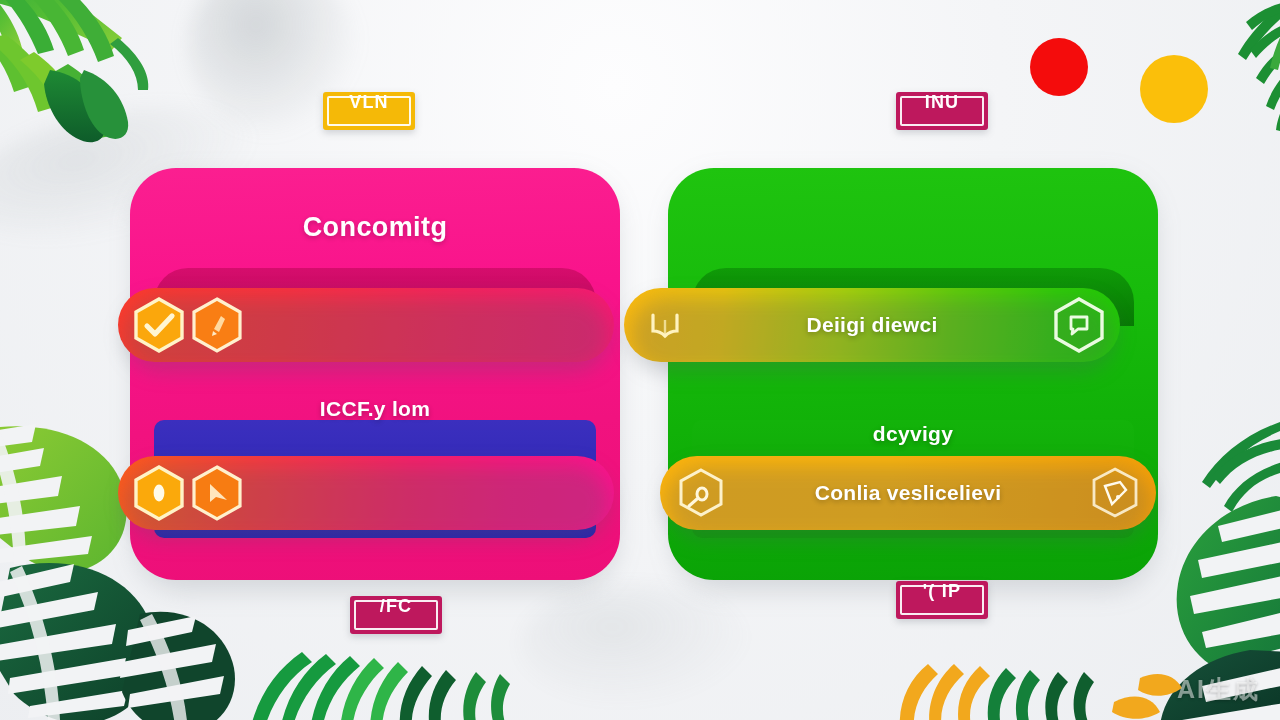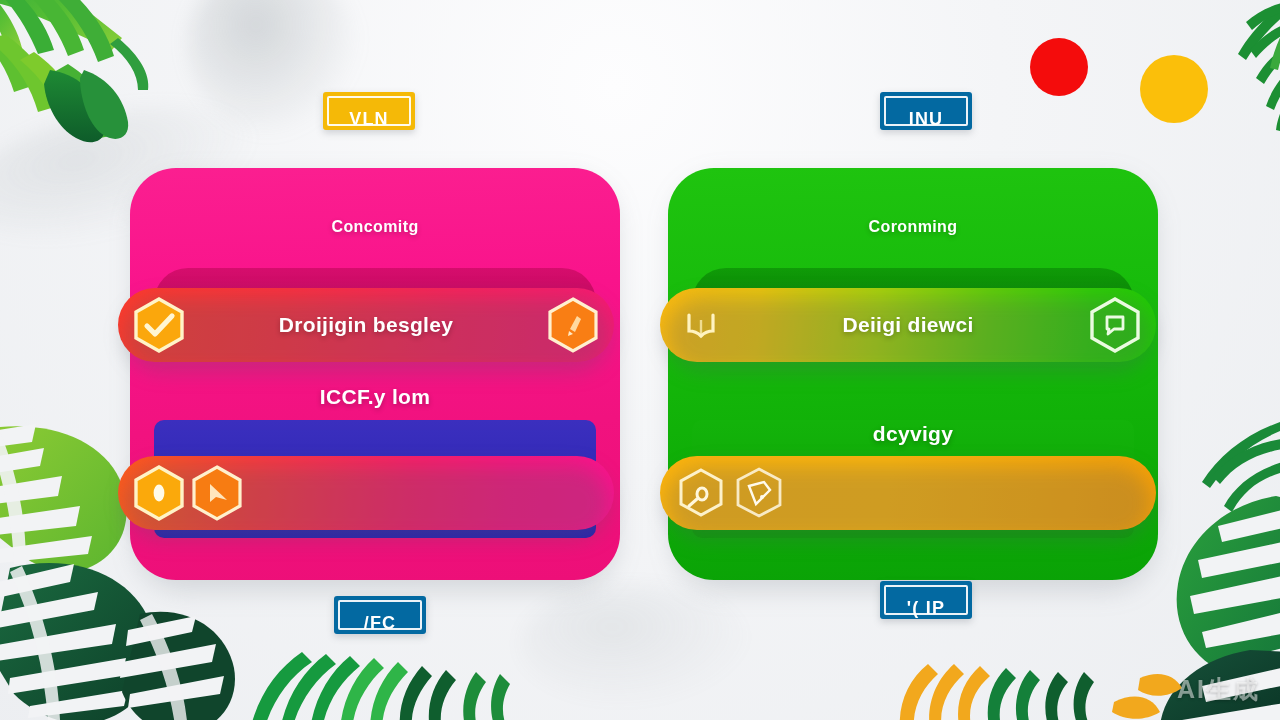--- a/index.html
+++ b/index.html
@@ -69,21 +69,21 @@
   .panel-right .panel-body { background:linear-gradient(178deg,#1fc40f 0%,#17bb0b 34%,#0fae07 70%,#0aa206 100%); }
 
   
   .panel-head {
     position:absolute; left:0; right:0; top:0; height:118px;
     display:flex; align-items:center; justify-content:center;
     z-index:3;
   }
   .panel-head-title {
     color:#ffffff;
-    font-size:16px;
+    font-size:27px;
     font-weight:bold;
     letter-spacing:.4px;
     text-shadow:0 2px 5px rgba(0,0,0,.22);
   }
   
   .inner-band {
     position:absolute; left:24px; right:24px; top:100px; height:58px;
     border-radius:34px 34px 0 0;
     z-index:2;
   }
@@ -117,55 +117,55 @@
     text-shadow:0 2px 5px rgba(0,0,0,.25);
     padding:0 6px;
   }
 
   
   .row-l1 { left:118px; top:288px; width:496px;
             background:linear-gradient(96deg,#fb3a2c 0%,#fa2f3f 34%,#f7215c 68%,#f51873 100%); }
   .row-l2 { left:118px; top:456px; width:496px;
             background:linear-gradient(96deg,#fb5a1c 0%,#f93a3c 26%,#f81e68 58%,#f8157f 78%,#f9128c 100%); }
   
-  .row-r1 { left:660px; top:288px; width:496px;
+  .row-r1 { left:624px; top:288px; width:496px;
             background:linear-gradient(96deg,#f9b810 0%,#e9c40c 20%,#a6d209 44%,#5ece07 66%,#2dcc05 86%,#1ec804 100%);gap:46px; }
   .row-r2 { left:660px; top:456px; width:496px;
             background:linear-gradient(96deg,#fbb30c 0%,#fbb40b 46%,#f9a908 76%,#f59f06 100%); }
 
   
   .hex-icon { width:58px; height:58px; flex:0 0 58px; position:relative; }
   .hex-icon.left  { margin-left:12px; }
   .hex-icon.right { margin-right:12px; }
   .hex-icon svg { display:block; width:58px; height:58px; overflow:visible; }
 
   
   .badge {
     position:absolute;
     width:92px; height:38px;
     border-radius:3px;
     z-index:7;
-    display:flex; align-items:flex-end; justify-content:center;
+    display:flex; align-items:flex-start; justify-content:center;
     box-shadow:0 3px 7px rgba(90,100,110,.25);
   }
   .badge-inner {
     position:absolute; inset:4px;
     border:2.5px solid rgba(255,255,255,.92);
     border-radius:2px;
   }
   .badge-text {
     position:relative;
     color:#ffffff;
     font-size:18px;
     font-weight:bold;
     letter-spacing:1.2px;
     font-family:"Liberation Sans", sans-serif;
   }
   .badge-yellow { background:#f5b907; }
-  .badge-green  { background:#0369a1; }
+  .badge-green  { background:#be185d;margin-left:16px; }
 
   .badge-tl { left:323px;  top:92px;  }
   .badge-tr { left:880px;  top:92px;  }
   .badge-bl { left:334px;  top:596px; }
   .badge-br { left:880px;  top:581px; }
 
   
   .watermark {
     position:absolute; right:20px; bottom:14px;
     color:rgba(255,255,255,.50);
@@ -360,31 +360,30 @@
   </div>
 </div>
 
 <div class="row row-l1">
   <span class="hex-icon left">
     <svg viewBox="0 0 58 58">
       <polygon points="29,3 52,16 52,42 29,55 6,42 6,16" fill="#fba70c" stroke="#fff4c8" stroke-width="3.4"></polygon>
       <path d="M17,30 L25,38 L42,20" fill="none" stroke="#fff6d2" stroke-width="5.2" stroke-linecap="round" stroke-linejoin="round"></path>
     </svg>
   </span>
-  <span class="row-label">Droijigin besgley</span>
   <span class="hex-icon right">
     <svg viewBox="0 0 58 58">
       <polygon points="29,3 52,16 52,42 29,55 6,42 6,16" fill="#f97e14" stroke="#fff0cf" stroke-width="3.2"></polygon>
       <path d="M33,20 L26,33 L31,36 L37,23 Z" fill="#ffd9a0"></path>
       <path d="M25,35 L24,40 L29,38 Z" fill="#ffe9c4"></path>
     </svg>
   </span>
 </div>
 
-<div style="position:absolute;left:130px;top:360px;width:490px;height:74px;z-index:5;display:flex;align-items:center;">
+<div style="position:absolute;left:130px;top:372px;width:490px;height:74px;z-index:5;display:flex;align-items:center;">
   <span class="row-label">ICCF.y lom</span>
 </div>
 
 <div class="row row-l2">
   <span class="hex-icon left">
     <svg viewBox="0 0 58 58">
       <polygon points="29,3 52,16 52,42 29,55 6,42 6,16" fill="#fba90b" stroke="#fff3c6" stroke-width="3.4"></polygon>
       <ellipse cx="29" cy="29" rx="5.4" ry="8.4" fill="#fffbe8"></ellipse>
     </svg>
   </span>
@@ -394,23 +393,20 @@
       <path d="M22,20 L22,38 L28,33 L39,36 Z" fill="#ffe6bd"></path>
     </svg>
   </span>
 </div>
 
 <div class="panel panel-right">
   <div class="panel-shadow"></div>
   <div class="panel-body"></div>
   <div class="inner-band"></div>
   <div class="mid-band"></div>
-  <div class="panel-head">
-    <span class="panel-head-title">Coronming</span>
-  </div>
 </div>
 
 <div class="row row-r1">
   <span class="hex-icon left">
     <svg viewBox="0 0 58 58">
       <path d="M17,19 L17,35 C22,35 26,37 29,40 C32,37 36,35 41,35 L41,19" fill="none" stroke="#fff3c0" stroke-width="3.2" stroke-linecap="round"></path>
       <path d="M29,40 L29,24" fill="none" stroke="#fff3c0" stroke-width="2.4" opacity=".7"></path>
     </svg>
   </span>
   <span class="row-label">Deiigi diewci</span>
@@ -427,20 +423,21 @@
 </div>
 
 <div class="row row-r2">
   <span class="hex-icon left">
     <svg viewBox="0 0 58 58">
       <polygon points="29,6 49,17 49,40 29,51 9,40 9,17" fill="none" stroke="#fff5d4" stroke-width="3" opacity=".95"></polygon>
       <ellipse cx="30" cy="30" rx="5" ry="6" fill="none" stroke="#fff7dc" stroke-width="3"></ellipse>
       <path d="M25,35 L17,42" stroke="#fff7dc" stroke-width="3" stroke-linecap="round"></path>
     </svg>
   </span>
+  <span class="row-label">Conlia veslicelievi</span>
   <span class="hex-icon right">
     <svg viewBox="0 0 58 58">
       <polygon points="29,5 50,16 50,41 29,52 8,41 8,16" fill="none" stroke="#fff8e2" stroke-width="2.8" opacity=".85"></polygon>
       <path d="M19,22 L34,18 L40,26 L26,40 Z" fill="none" stroke="#fffaec" stroke-width="2.4"></path>
       <circle cx="32" cy="33" r="2" fill="#fffaec"></circle>
     </svg>
   </span>
 </div>
 
 <div class="watermark">AI生成</div>

